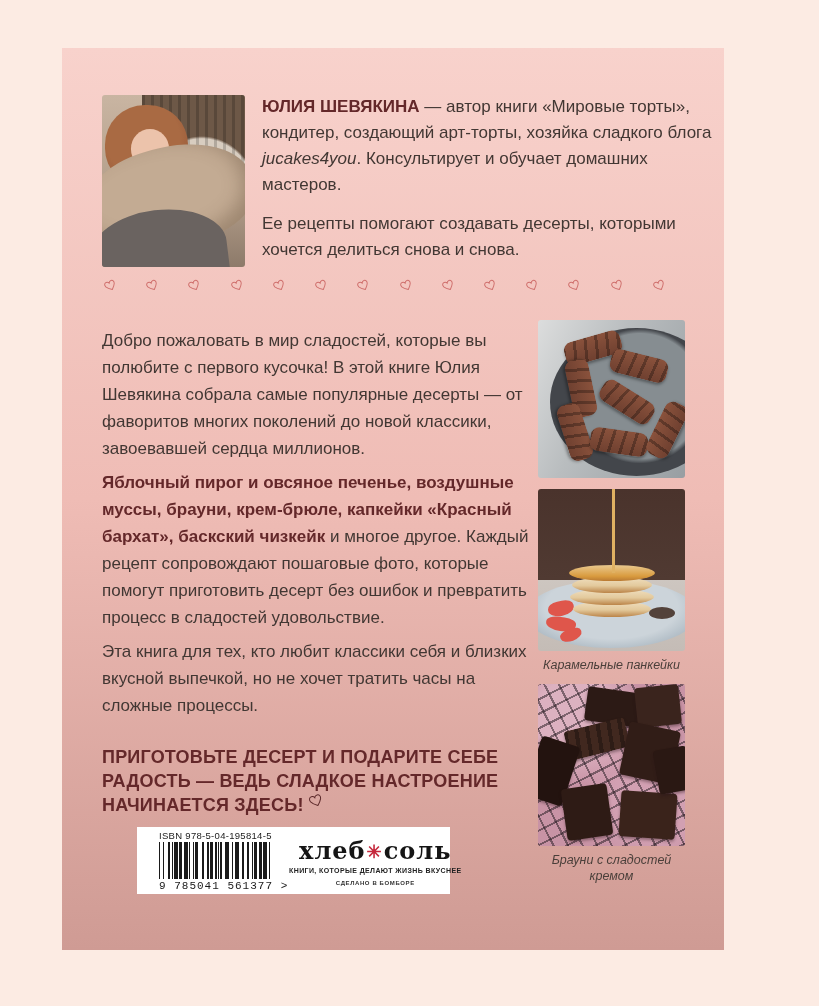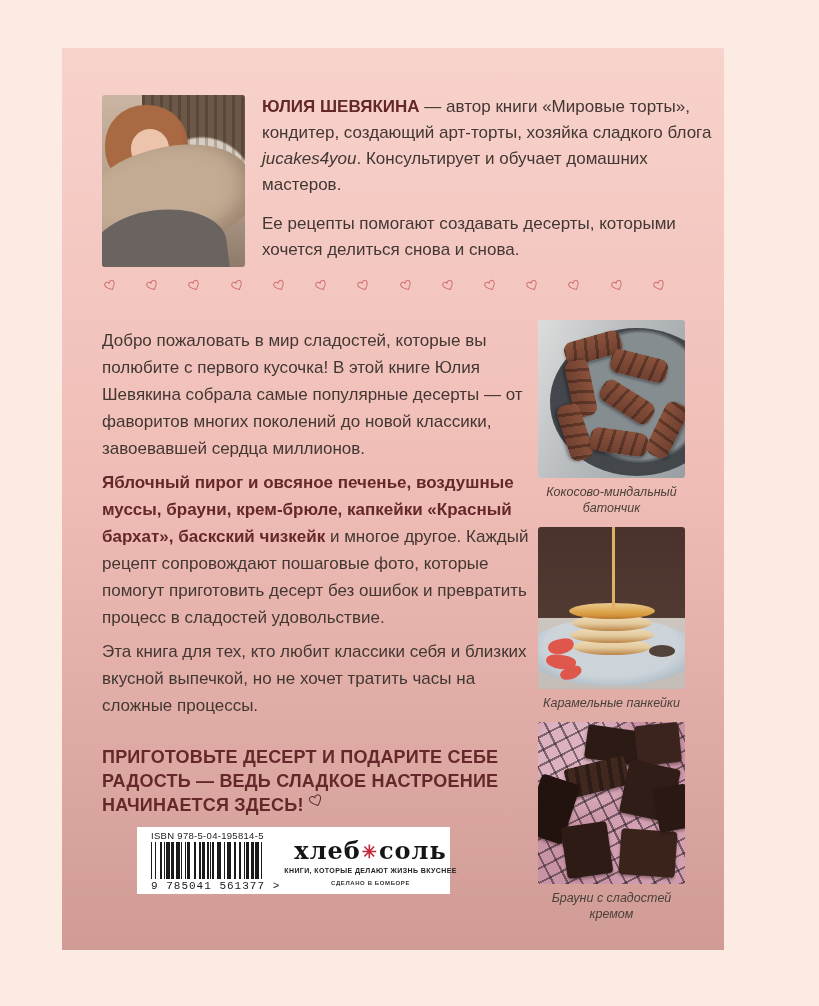--- a/index.html
+++ b/index.html
@@ -103,21 +103,21 @@
         background-image:repeating-linear-gradient(95deg,rgba(0,0,0,.3) 0 4px,transparent 4px 11px);}
   .w4{left:86px;top:42px;width:52px;height:54px;background:#311d17;transform:rotate(12deg);}
   .w5{left:-6px;top:56px;width:40px;height:62px;background:#23130f;transform:rotate(18deg);}
   .w6{left:26px;top:102px;width:46px;height:52px;background:#2e1b15;transform:rotate(-8deg);}
   .w7{left:82px;top:108px;width:56px;height:46px;background:#3a231b;transform:rotate(4deg);}
   .w8{left:118px;top:64px;width:34px;height:44px;background:#2a1813;transform:rotate(-10deg);}
 
   
   .pubbox{position:absolute;left:75px;top:779px;width:313px;height:67px;background:var(--pub_box_bg);
         display:flex;align-items:stretch;}
-  .barcode-sec{width:152px;padding:3px 4px 2px 14px;display:flex;flex-direction:column;}
+  .barcode-sec{width:152px;padding:3px 4px 2px 22px;display:flex;flex-direction:column;}
   .isbn{font-size:9.5px;color:var(--barcode_ink);letter-spacing:.3px;white-space:nowrap;}
   .bars{flex:1;margin-top:1px;display:flex;align-items:stretch;}
   .bars i{display:block;background:var(--barcode_ink);}
   .digits{font-size:11px;font-family:"Liberation Mono","DejaVu Sans Mono",monospace;color:var(--barcode_ink);
         letter-spacing:1px;white-space:nowrap;margin-top:1px;}
   .logo-sec{flex:1;display:flex;flex-direction:column;align-items:center;justify-content:center;padding-top:4px;}
   .logo{font-family:"DejaVu Serif","Liberation Serif",serif;font-weight:bold;font-size:24px;line-height:24px;
         color:#151515;letter-spacing:1px;}
   .logo .star{color:var(--logo_star);font-size:18px;vertical-align:1px;margin:0 1px;}
   .tagline{margin-top:3px;font-size:7px;font-weight:bold;color:#222;letter-spacing:.4px;white-space:nowrap;}
@@ -231,21 +231,20 @@
         <div class="ph-img img-bars">
           <div class="plate"></div>
           <div class="choc c1"></div>
             <div class="choc c2"></div>
           <div class="choc c3"></div>
             <div class="choc c4"></div>
           <div class="choc c5"></div>
             <div class="choc c6"></div>
           <div class="choc c7"></div>
         </div>
-        <figcaption>Кокосово-миндальный батончик</figcaption>
       </figure>
       <figure>
         <div class="ph-img img-pancakes">
           <div class="pk-plate"></div>
           <div class="berry b1"></div>
             <div class="berry b2"></div>
             <div class="berry b3"></div>
           <div class="pk pk4"></div>
             <div class="pk pk3"></div>
           <div class="pk pk2"></div>

